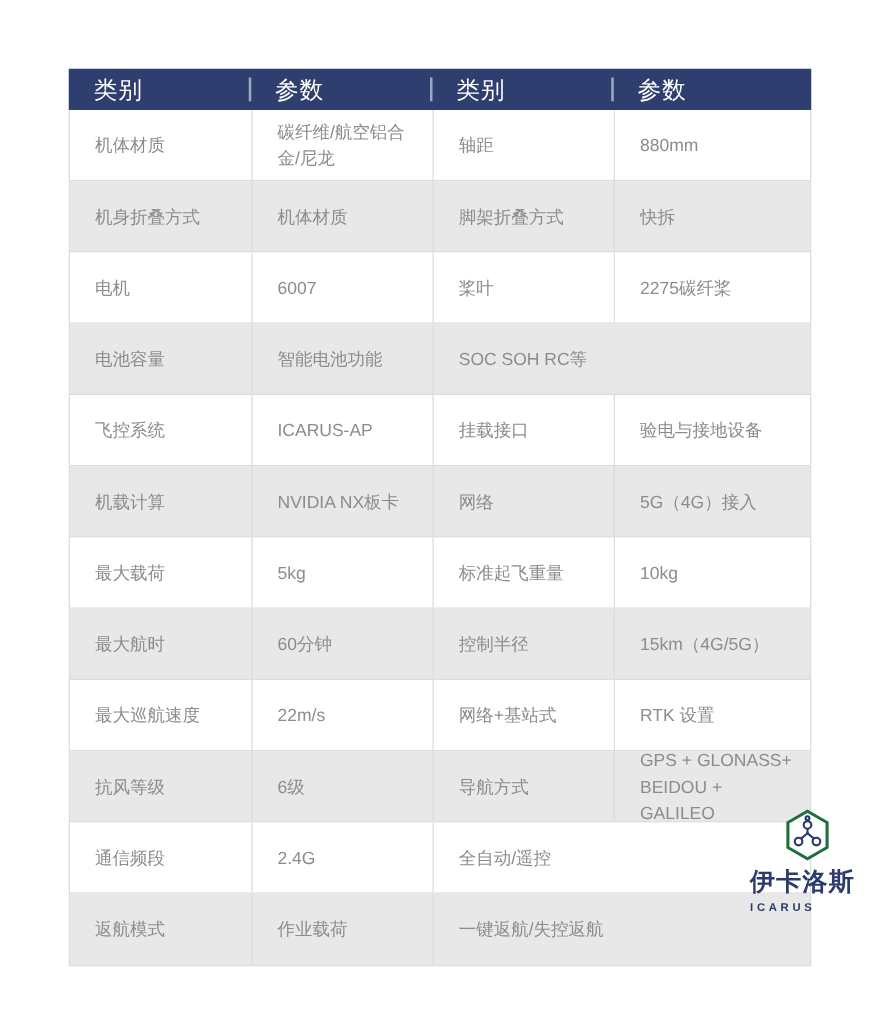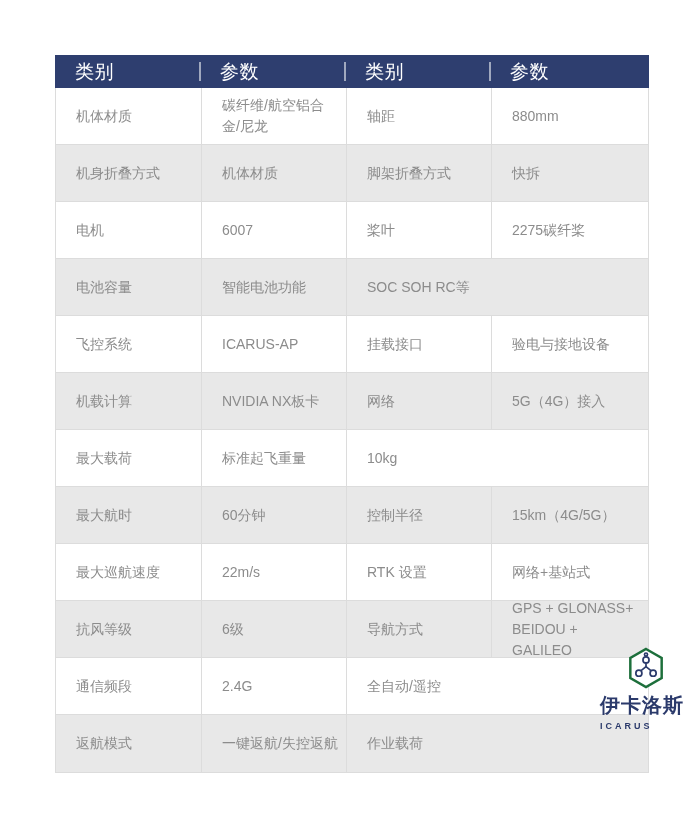--- a/index.html
+++ b/index.html
@@ -140,50 +140,51 @@
           <div class="tcell">验电与接地设备</div>
         </div>
         <div class="trow striped">
           <div class="tcell">机载计算</div>
           <div class="tcell">NVIDIA NX板卡</div>
           <div class="tcell">网络</div>
           <div class="tcell">5G（4G）接入</div>
         </div>
         <div class="trow">
           <div class="tcell">最大载荷</div>
+          <div class="tcell">5kg</div>
           <div class="tcell">标准起飞重量</div>
           <div class="tcell">10kg</div>
         </div>
         <div class="trow striped">
           <div class="tcell">最大航时</div>
           <div class="tcell">60分钟</div>
           <div class="tcell">控制半径</div>
           <div class="tcell">15km（4G/5G）</div>
         </div>
         <div class="trow">
           <div class="tcell">最大巡航速度</div>
           <div class="tcell">22m/s</div>
+          <div class="tcell">网络+基站式</div>
           <div class="tcell">RTK 设置</div>
-          <div class="tcell">网络+基站式</div>
         </div>
         <div class="trow striped">
           <div class="tcell">抗风等级</div>
           <div class="tcell">6级</div>
           <div class="tcell">导航方式</div>
           <div class="tcell">GPS + GLONASS+ BEIDOU + GALILEO</div>
         </div>
         <div class="trow">
           <div class="tcell">通信频段</div>
           <div class="tcell">2.4G</div>
           <div class="tcell">全自动/遥控</div>
         </div>
         <div class="trow striped">
           <div class="tcell">返航模式</div>
+          <div class="tcell">作业载荷</div>
           <div class="tcell">一键返航/失控返航</div>
-          <div class="tcell">作业载荷</div>
         </div>
       </div>
   </div>
 
   <div class="logo">
     <svg width="38" height="42" viewBox="0 0 40 44">
       <polygon points="20,2 36.5,11.5 36.5,32.5 20,42 3.5,32.5 3.5,11.5" fill="#ffffff" stroke="#1d6f3b" stroke-width="2.6"></polygon>
       <g stroke="#2b3a6b" stroke-width="1.8" fill="none">
         <circle cx="20" cy="7.8" r="1.6"></circle>
         <circle cx="20" cy="13.5" r="3.2"></circle>

